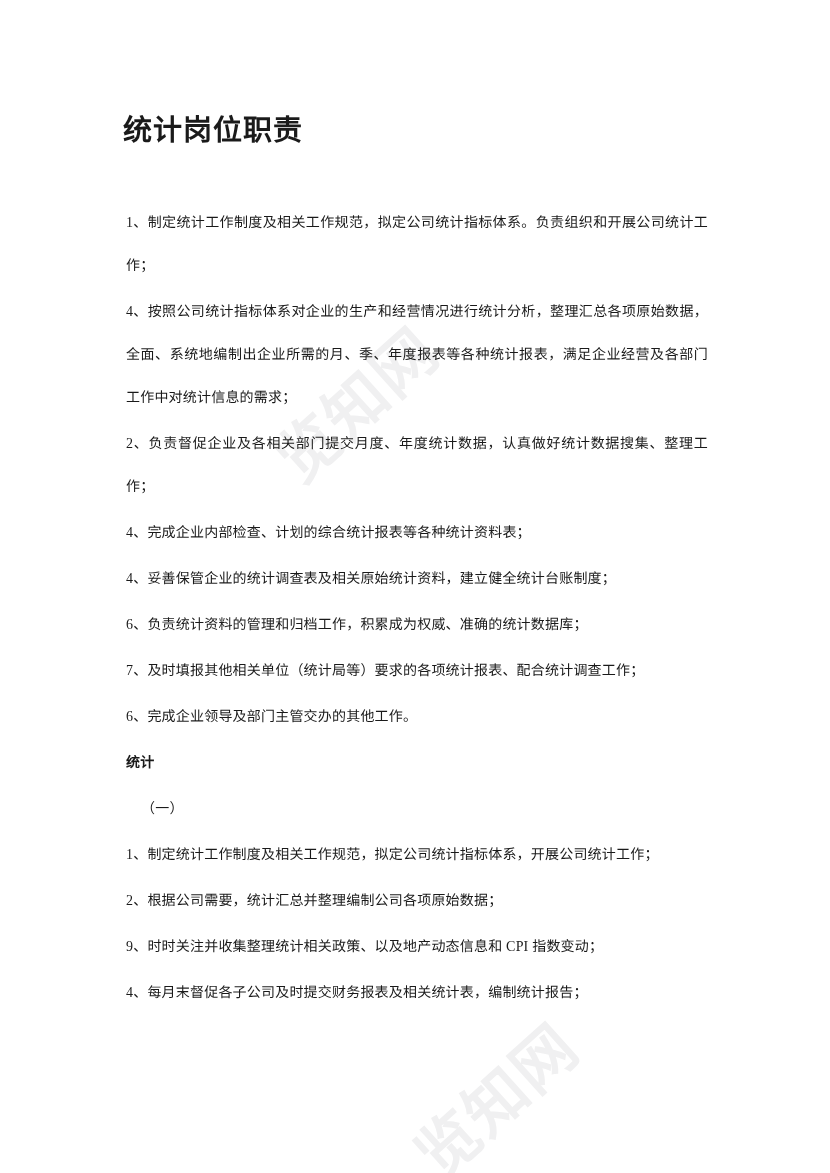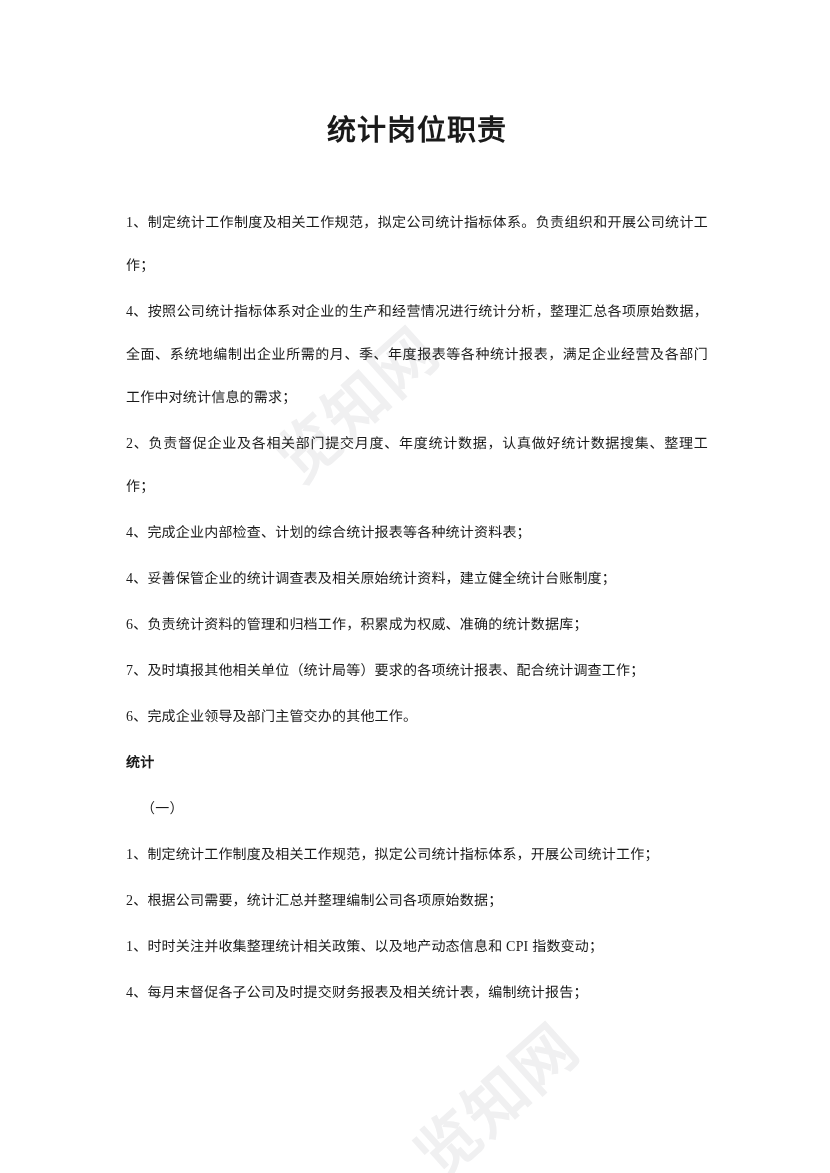--- a/index.html
+++ b/index.html
@@ -57,21 +57,21 @@
   .content {
     position: relative;
     z-index: 1;
     padding: 0 119px 0 123px;
     box-sizing: border-box;
   }
 
   .doc-title {
     margin: 0;
     padding-top: 112px;
-    text-align: center;
+    text-align: left;
     font-size: 29px;
     font-weight: 700;
     letter-spacing: 1px;
     line-height: 1.25;
   }
 
   .body-block {
     margin-top: 53px;
   }
 
@@ -117,18 +117,18 @@
       <p class="para">6、完成企业领导及部门主管交办的其他工作。</p>
     </div>
 
     <p class="para bold">统计</p>
 
     <p class="para indent-sub">（一）</p>
 
     <div>
       <p class="para">1、制定统计工作制度及相关工作规范，拟定公司统计指标体系，开展公司统计工作；</p>
       <p class="para">2、根据公司需要，统计汇总并整理编制公司各项原始数据；</p>
-      <p class="para">1、时时关注并收集整理统计相关政策、以及地产动态信息和 CPI 指数变动；</p>
+      <p class="para">9、时时关注并收集整理统计相关政策、以及地产动态信息和 CPI 指数变动；</p>
       <p class="para">4、每月末督促各子公司及时提交财务报表及相关统计表，编制统计报告；</p>
     </div>
 
   </div>
 </div>
 
 </body></html>

